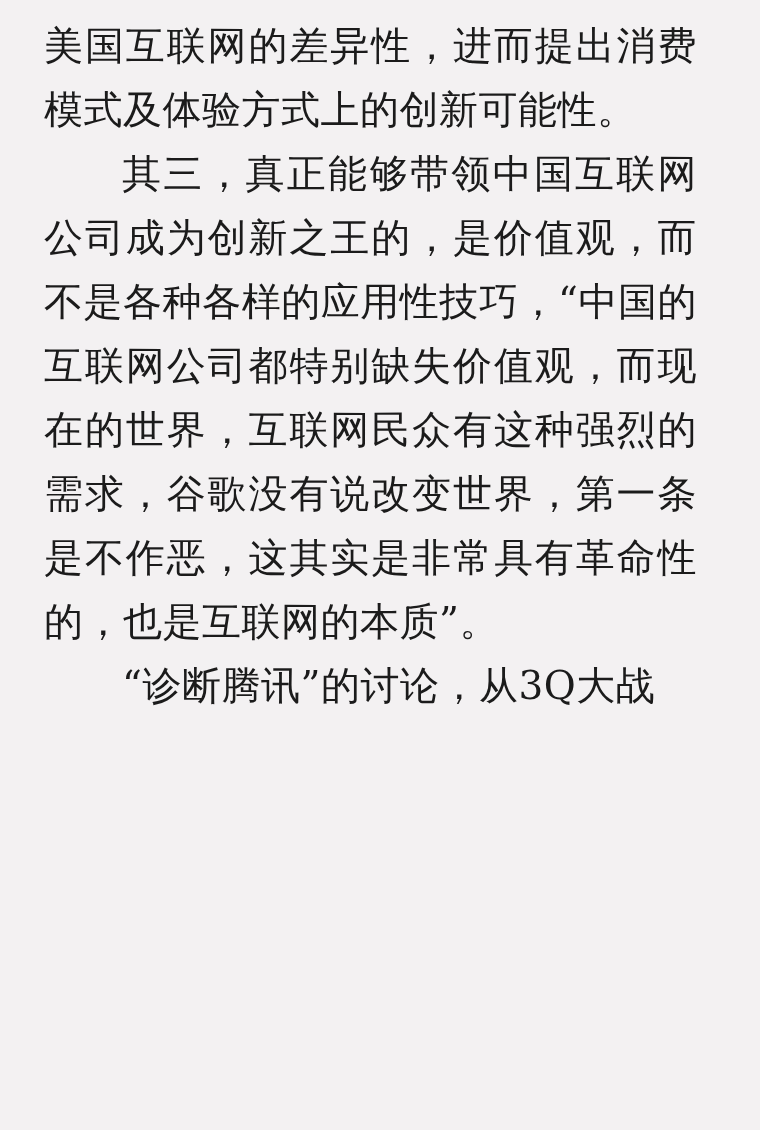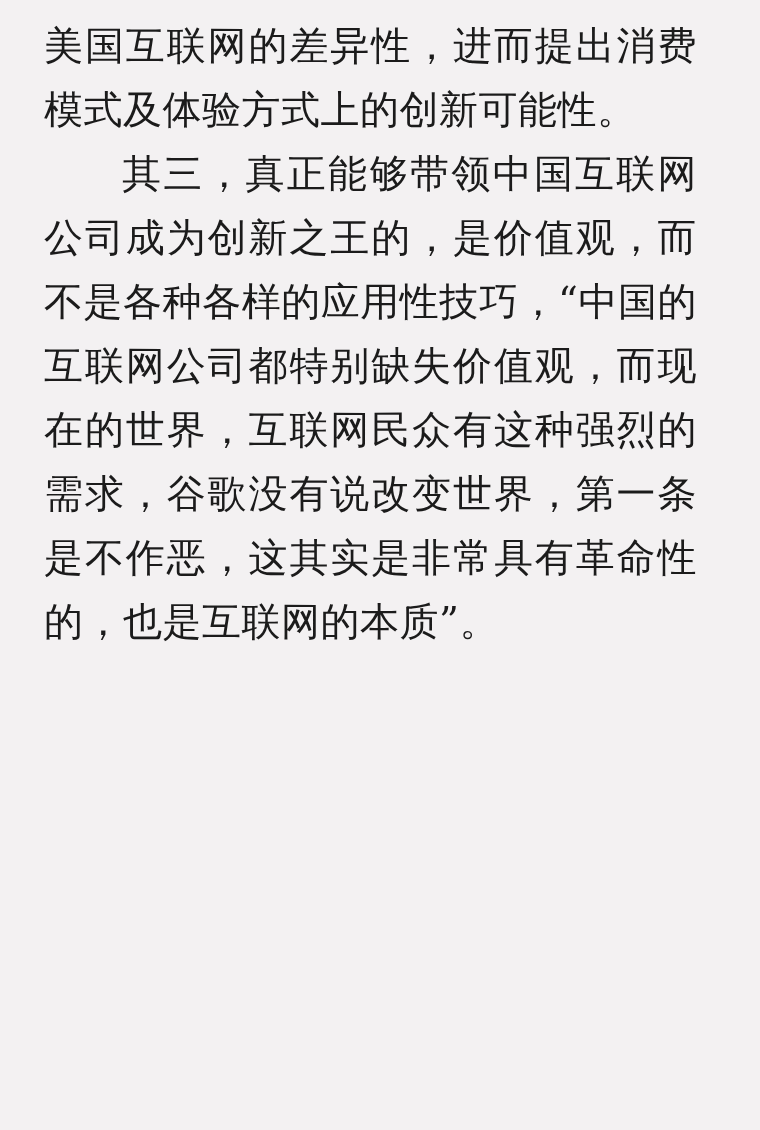--- a/index.html
+++ b/index.html
@@ -37,14 +37,15 @@
     text-indent: 78px;
   }
 </style>
 </head>
 <body>
 
 <div class="page">
   <div class="body-text">
     <p class="para">美国互联网的差异性，进而提出消费模式及体验方式上的创新可能性。</p>
     <p class="para indent">其三，真正能够带领中国互联网公司成为创新之王的，是价值观，而不是各种各样的应用性技巧，“中国的互联网公司都特别缺失价值观，而现在的世界，互联网民众有这种强烈的需求，谷歌没有说改变世界，第一条是不作恶，这其实是非常具有革命性的，也是互联网的本质”。</p>
+    <p class="para indent">“诊断腾讯”的讨论，从3Q大战</p>
   </div>
 </div>
 
 </body></html>

